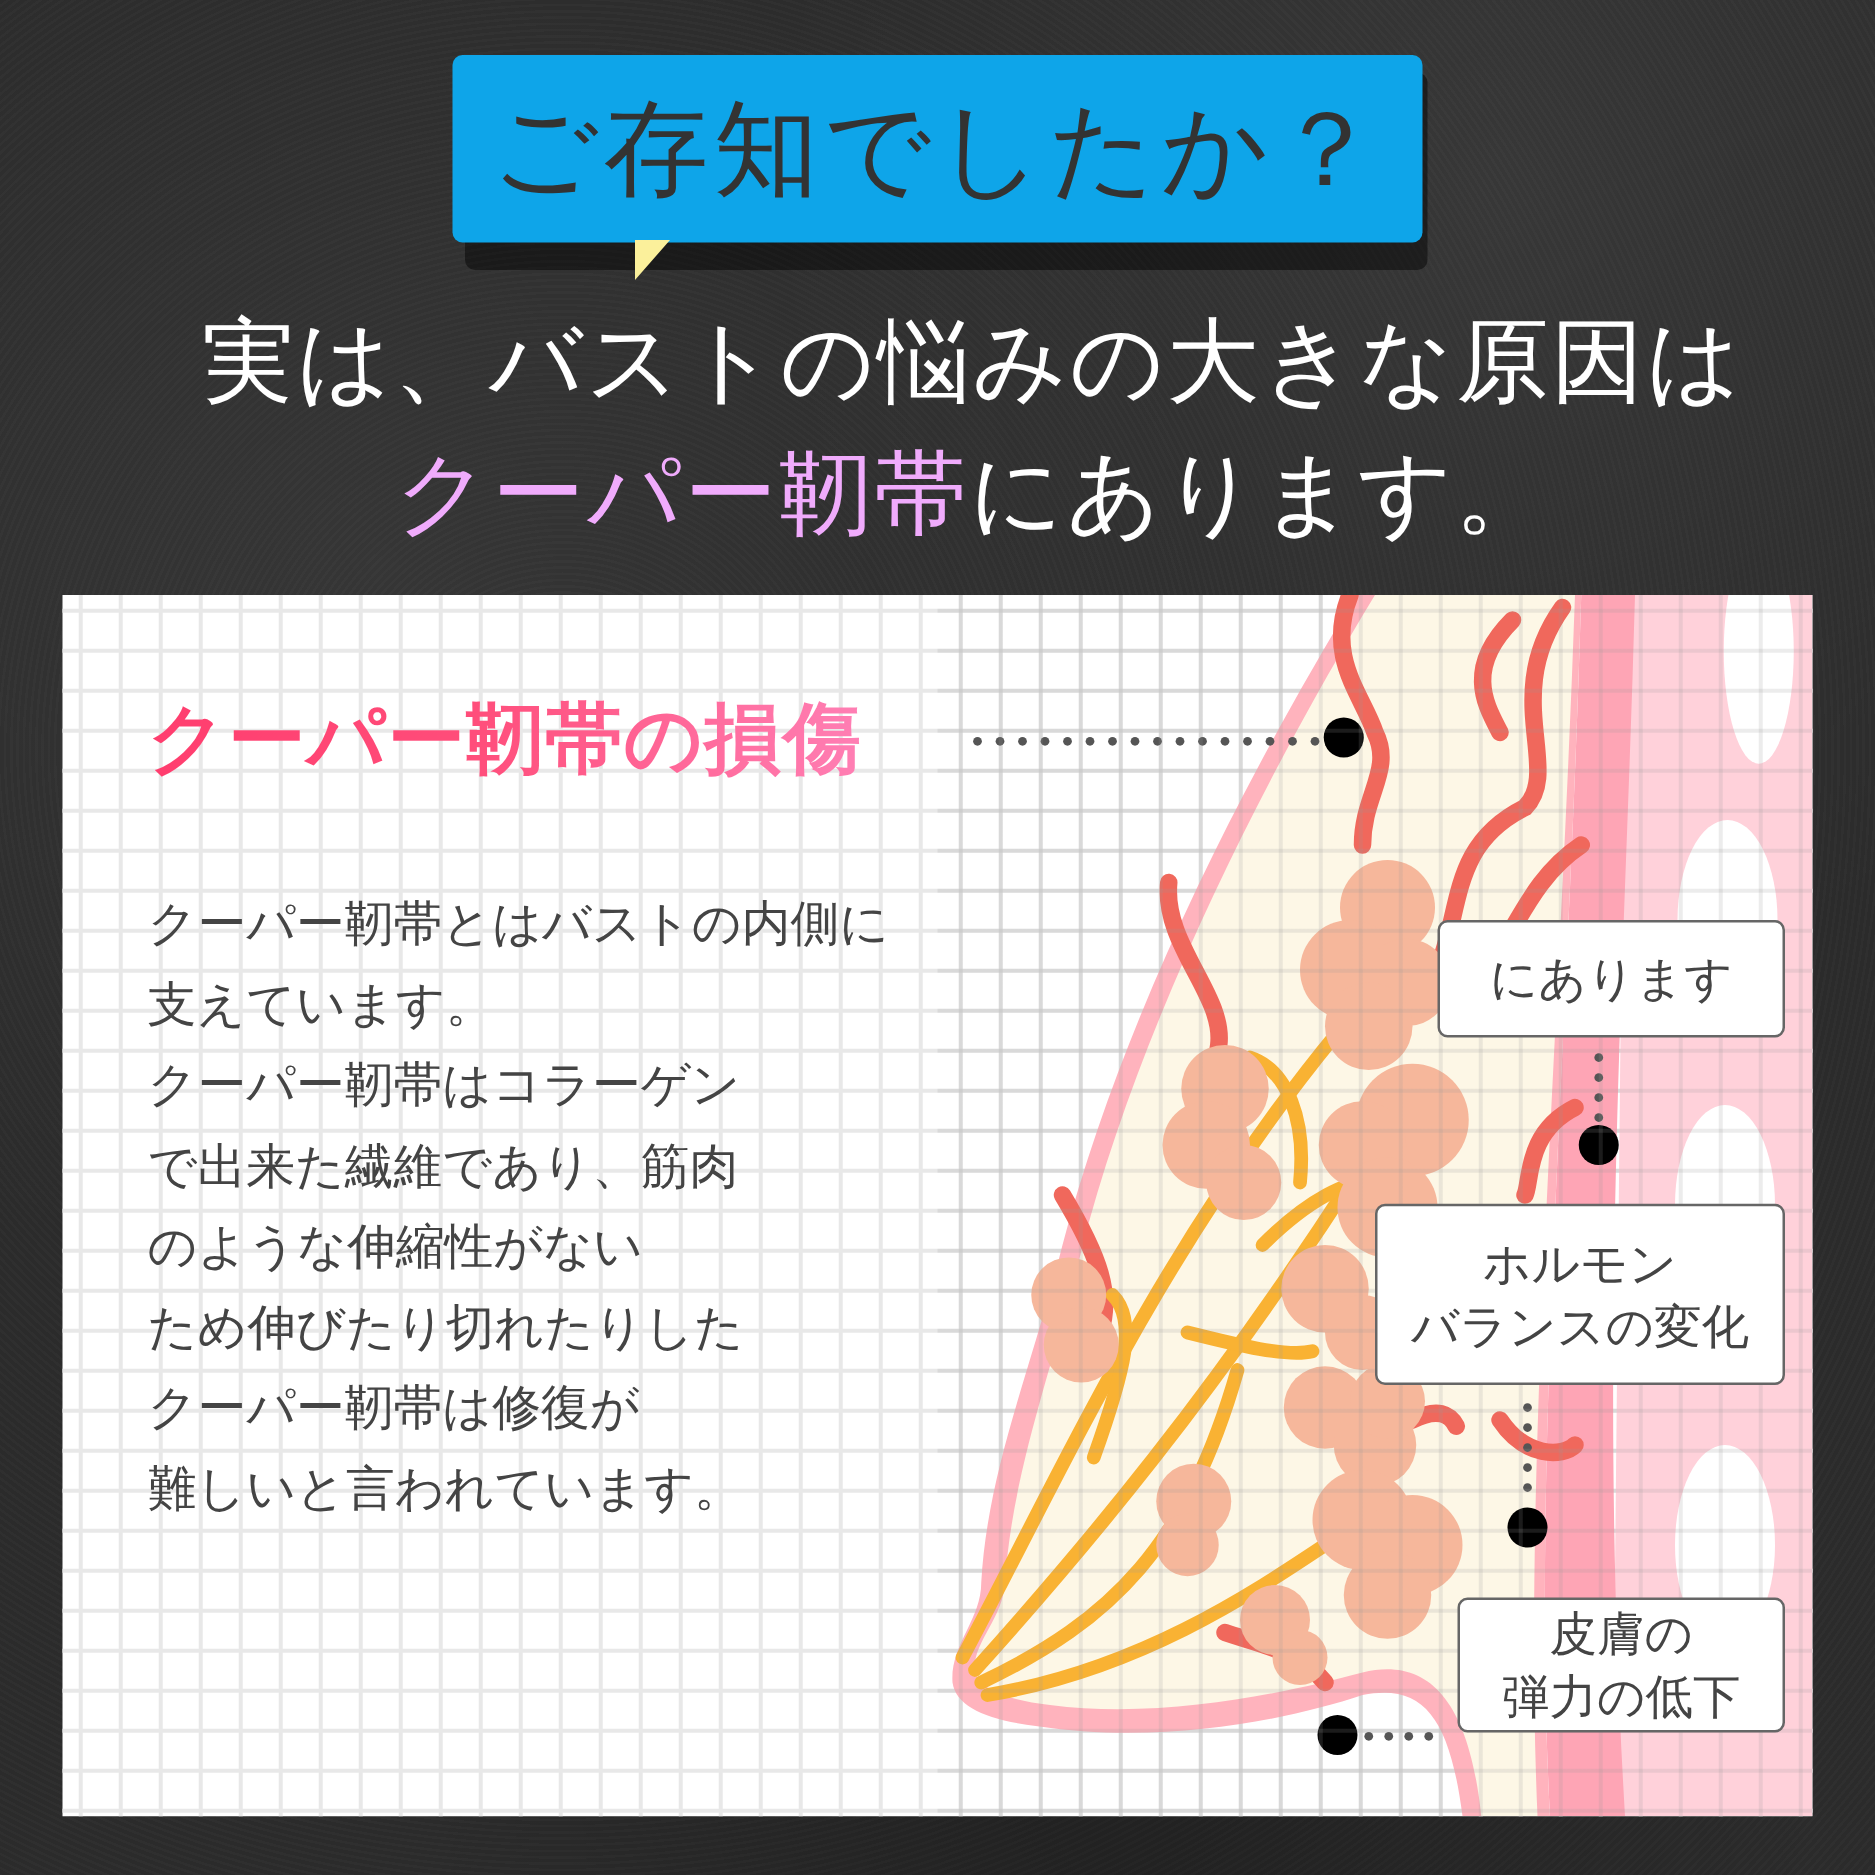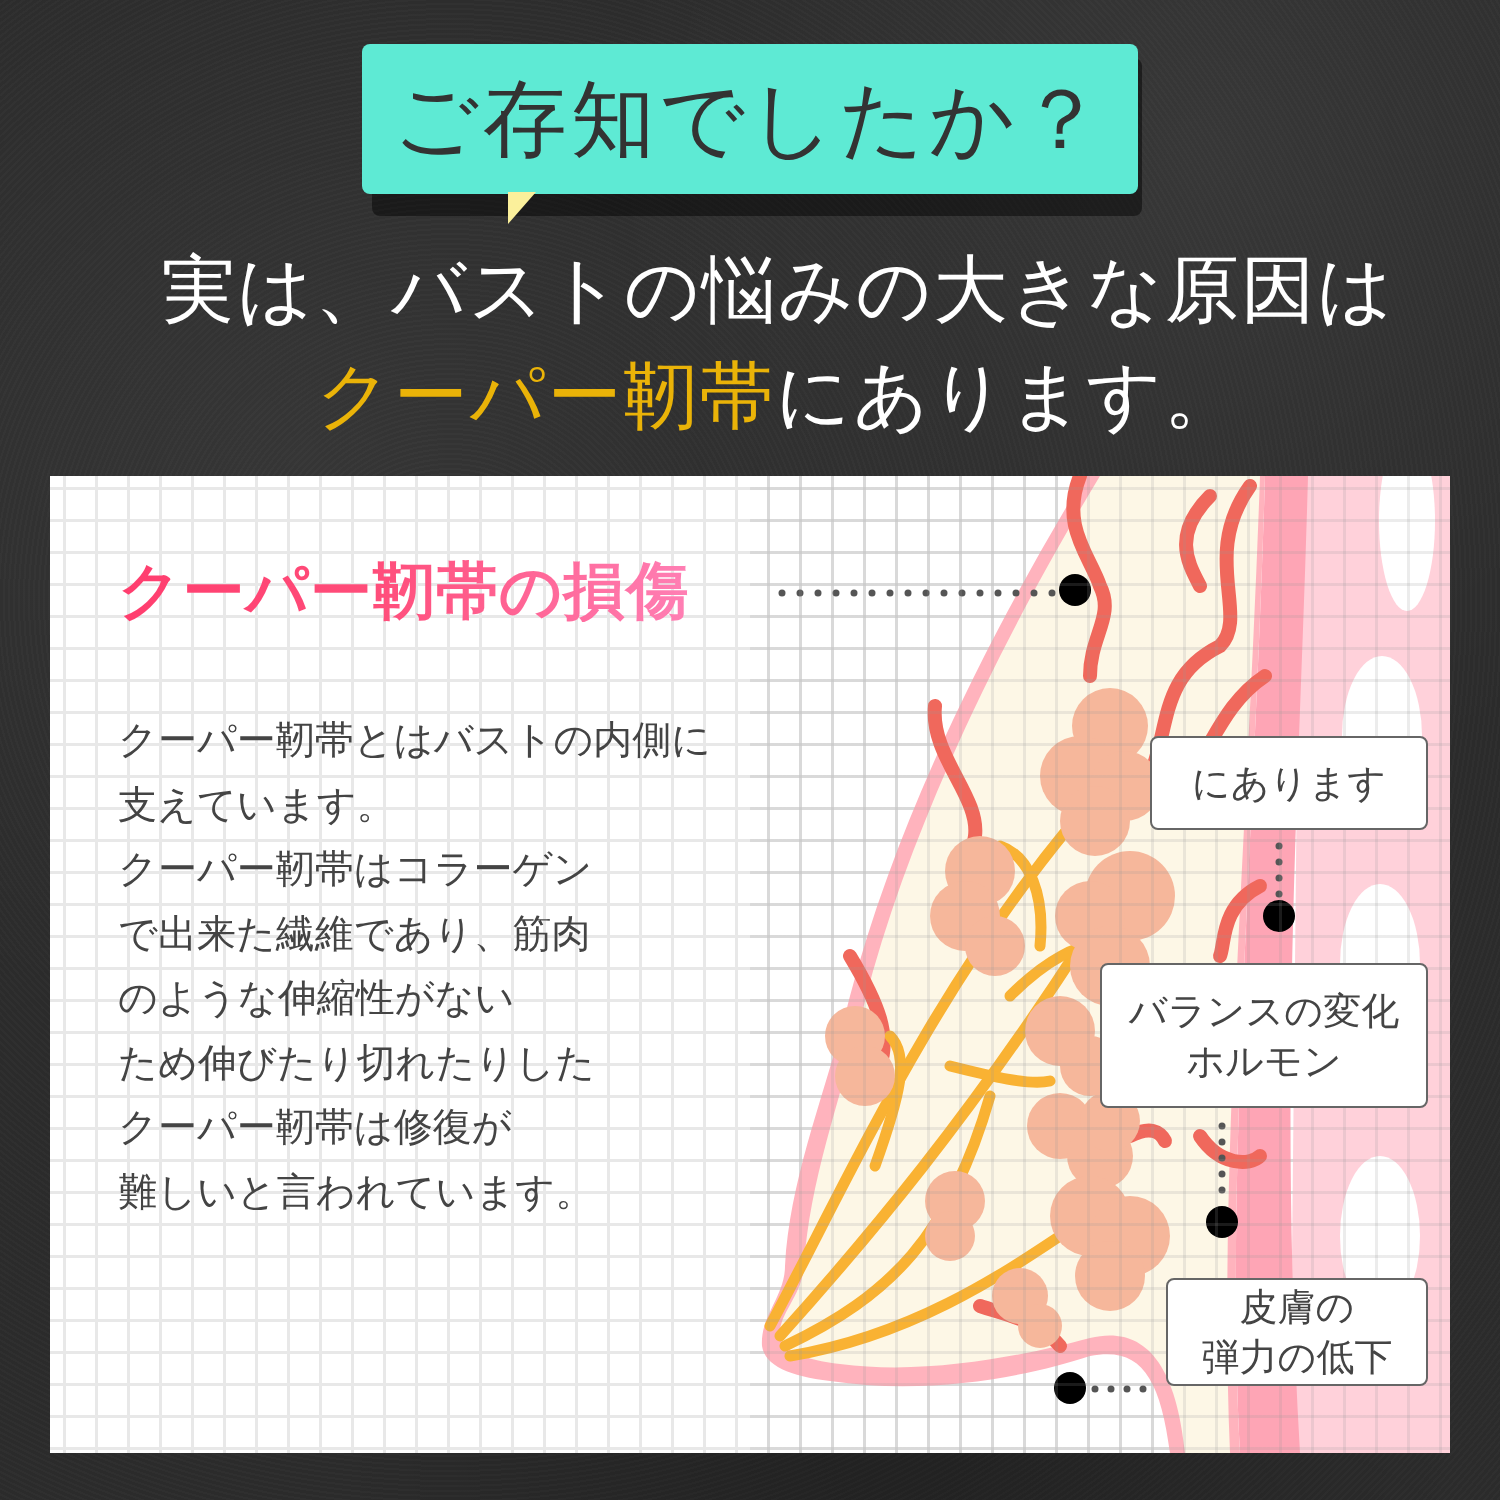--- a/index.html
+++ b/index.html
@@ -12,39 +12,39 @@
       radial-gradient(ellipse at 60% 90%, rgba(0,0,0,0.25), transparent 45%),
       repeating-radial-gradient(circle at 30% 40%, rgba(255,255,255,0.02) 0 2px, transparent 2px 5px);
     font-family: "DejaVu Sans", "Liberation Sans", sans-serif;
   }
   .bubble-shadow {
     position: absolute; left: 372px; top: 58px; width: 770px; height: 158px;
     background: rgba(0,0,0,0.45); border-radius: 8px;
   }
   .bubble {
     position: absolute; left: 362px; top: 44px; width: 776px; height: 150px;
-    background: #5eead4; border-radius: 8px;
+    background: #0ea5e9; border-radius: 8px;
     display: flex; align-items: center; justify-content: center;
   }
   .bubble-tail {
     position: absolute; left: 508px; top: 192px; width: 0; height: 0;
     border-left: 0 solid transparent; border-right: 28px solid transparent;
     border-top: 32px solid #fbf09b;
   }
   .bubble-text {
     font-family: "DejaVu Serif", "Liberation Serif", serif;
     font-size: 84px; color: #333; letter-spacing: 4px; line-height: 1;
   }
   .headline {
     position: absolute; left: 0; width: 1500px; text-align: center;
     color: #ffffff; font-size: 74px; line-height: 1; letter-spacing: 2px; padding-left: 28px;
   }
   .headline.l1 { top: 252px; }
   .headline.l2 { top: 358px; }
-  .hl-yellow { color: #eab308; }
+  .hl-yellow { color: #f0abfc; }
 
   .panel {
     position: absolute; left: 50px; top: 476px; width: 1400px; height: 977px;
     background-color: #ffffff; overflow: hidden;
     background-image:
       linear-gradient(to right, #e8e8e8 3px, transparent 3px),
       linear-gradient(to bottom, #e8e8e8 3px, transparent 3px);
     background-size: 32px 32px;
     background-position: 13px 11px;
   }
@@ -209,20 +209,20 @@
     <div>のような伸縮性がない</div>
     <div>ため伸びたり切れたりした</div>
     <div>クーパー靭帯は修復が</div>
     <div>難しいと言われています。</div>
   </div>
 
   <div class="label-box lb-lymph">
     <span>にあります</span>
   </div>
   <div class="label-box lb-hormone">
+    <span>ホルモン</span>
     <span>バランスの変化</span>
-    <span>ホルモン</span>
   </div>
   <div class="label-box lb-skin">
     <span>皮膚の</span>
     <span>弾力の低下</span>
   </div>
 </div>
 
 </body></html>

